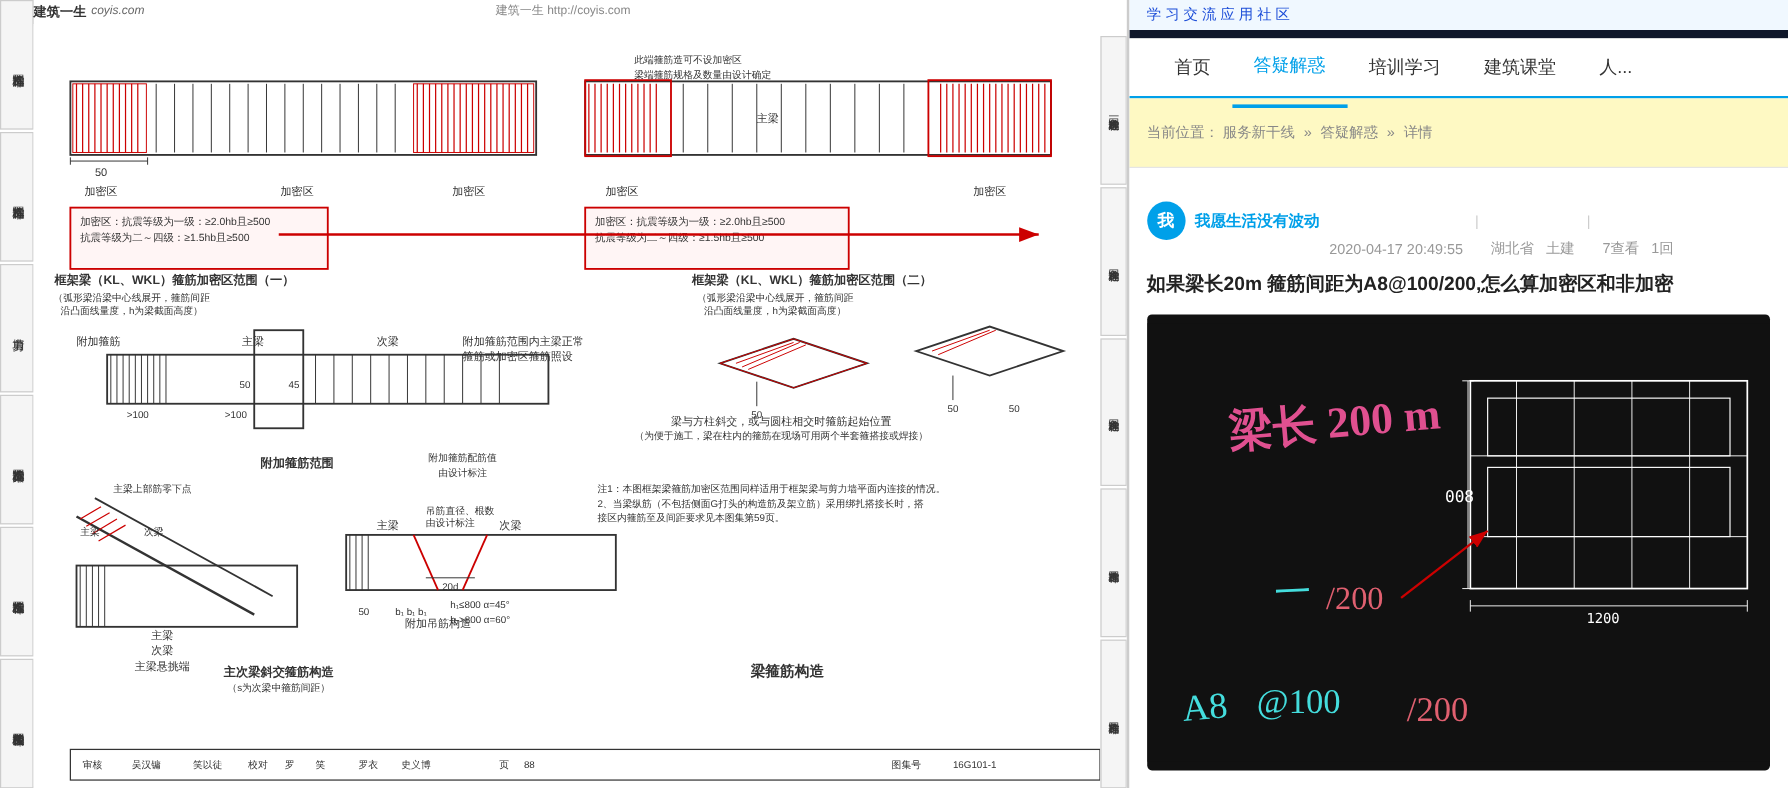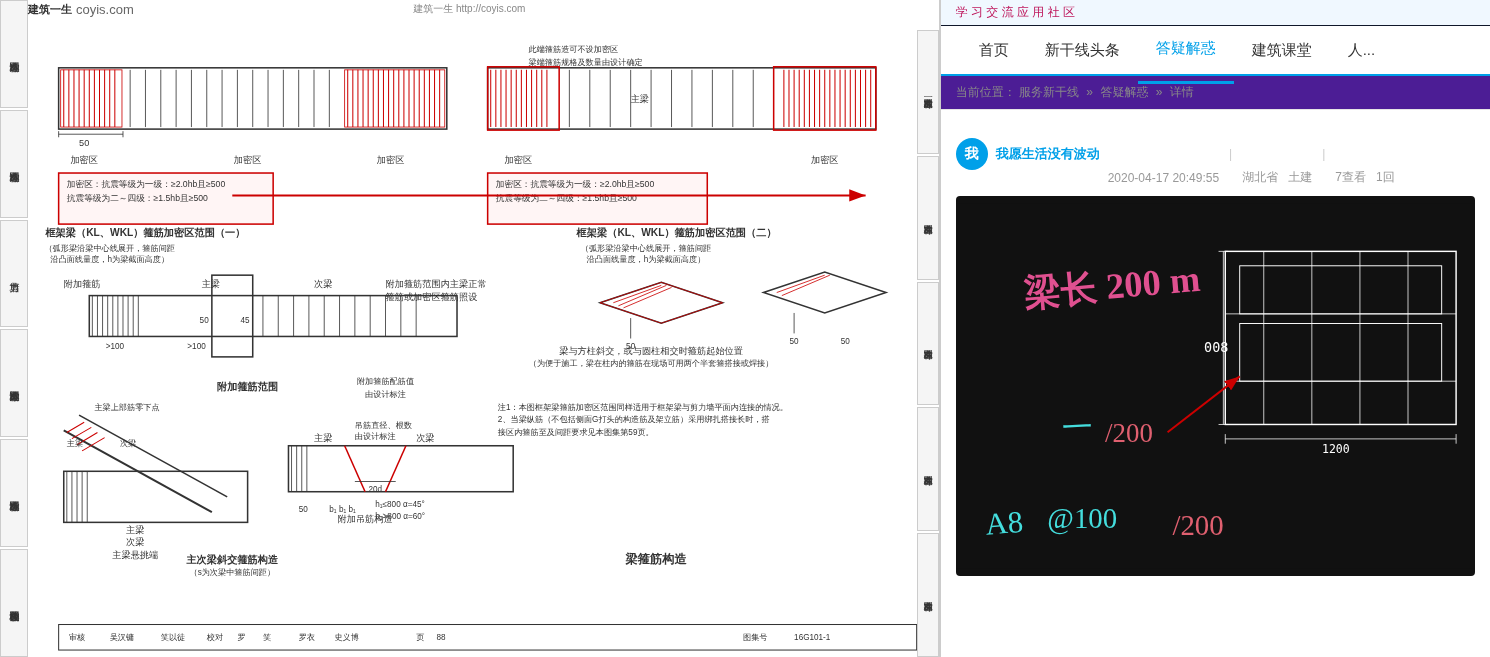--- a/index.html
+++ b/index.html
@@ -117,23 +117,23 @@
       white-space: nowrap;
     }
 
     .nav-item.active {
       color: #00a0e9;
       border-bottom: 3px solid #00a0e9;
     }
 
     
     .breadcrumb-bar {
-      background: #4c1d95;
+      background: #fef9c3;
       border-bottom: 1px solid #e5e5e5;
-      padding: 8px 15px;
+      padding: 20px 15px;
       font-size: 12px;
       color: #888;
     }
 
     .breadcrumb-bar a {
       color: #888;
       text-decoration: none;
     }
 
     .breadcrumb-bar span.sep {
@@ -223,43 +223,44 @@
       z-index: 10;
     }
 
     .logo-text {
       font-size: 11px;
       font-weight: bold;
       color: #333;
     }
 
     .logo-sub {
-      font-size: 13px;
+      font-size: 10px;
       color: #666;
+      font-style: italic;
     }
 
     .site-url-center {
       position: absolute;
       top: 2px;
       left: 50%;
       transform: translateX(-50%);
       font-size: 10px;
       color: #888;
     }
 
     
     .social-bar {
       display: flex;
       align-items: center;
       gap: 8px;
       padding: 4px 15px;
       font-size: 12px;
-      color: #be185d;
+      color: #1d4ed8;
       background: #f0f8ff;
-      border-bottom: 1px solid #0f172a;
+      border-bottom: 7px solid #0f172a;
     }
 
   </style>
 </head>
 <body>
 
 <div id="left-panel">
 
   <div class="logo-bar">
     <span class="logo-text">建筑一生</span>
@@ -566,22 +567,22 @@
 </div>
 
 <div id="right-panel">
 
   <div class="social-bar">
     <span>学 习  交 流  应 用 社 区</span>
   </div>
 
   <div class="top-nav">
     <div class="nav-item">首页</div>
-    <div class="nav-item">新干线头条</div>
     <div class="nav-item active">答疑解惑</div>
+    <div class="nav-item">培训学习</div>
     <div class="nav-item">建筑课堂</div>
     <div class="nav-item">人...</div>
   </div>
 
   <div class="breadcrumb-bar">
     <span>当前位置：</span>
     <a href="#">服务新干线</a>
     <span class="sep"> » </span>
     <a href="#">答疑解惑</a>
     <span class="sep"> » </span>
@@ -597,20 +598,21 @@
         <span class="meta-item">2020-04-17 20:49:55</span>
         <span class="meta-sep">|</span>
         <span class="meta-item">湖北省</span>
         <span class="meta-item">土建</span>
         <span class="meta-sep">|</span>
         <span class="meta-item">7查看</span>
         <span class="meta-item">1回</span>
       </div>
     </div>
 
+    <div class="question-title">如果梁长20m 箍筋间距为A8@100/200,怎么算加密区和非加密</div>
 
     <div class="annotation-image">
       <svg width="100%" height="100%" viewBox="0 0 540 380" xmlns="http://www.w3.org/2000/svg">
 
         <rect width="540" height="380" fill="#111"></rect>
 
         <text x="70" y="100" font-size="38" font-weight="bold" fill="#e05090" font-family="cursive" transform="rotate(-5, 150, 80)">梁长 200 m</text>
 
         <rect x="280" y="50" width="240" height="180" fill="none" stroke="#fff" stroke-width="1.5"></rect>
 

